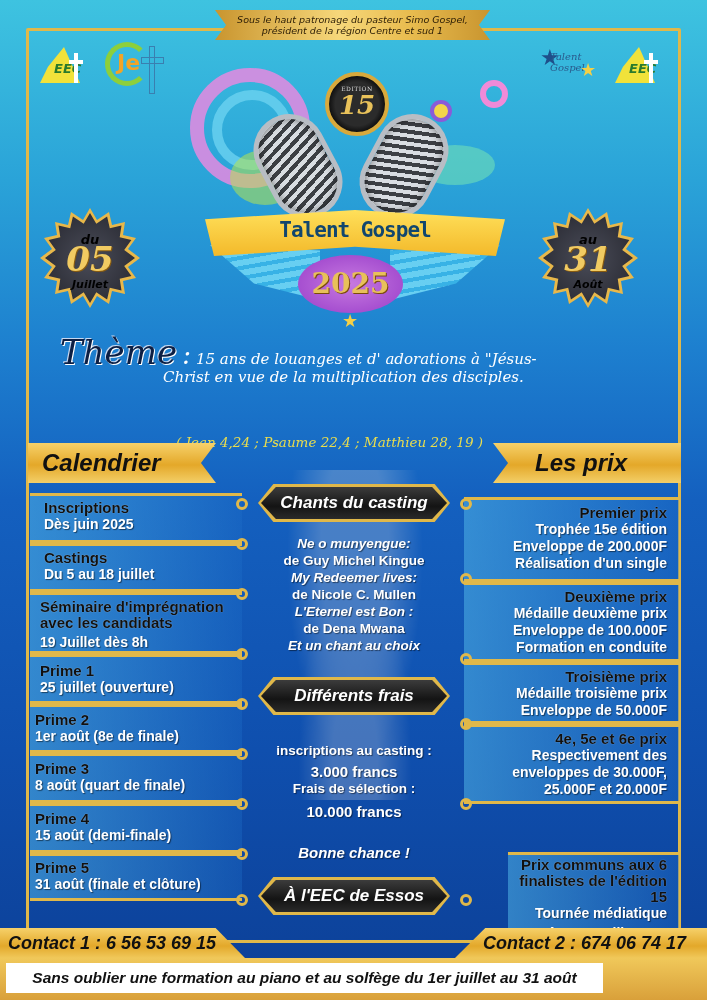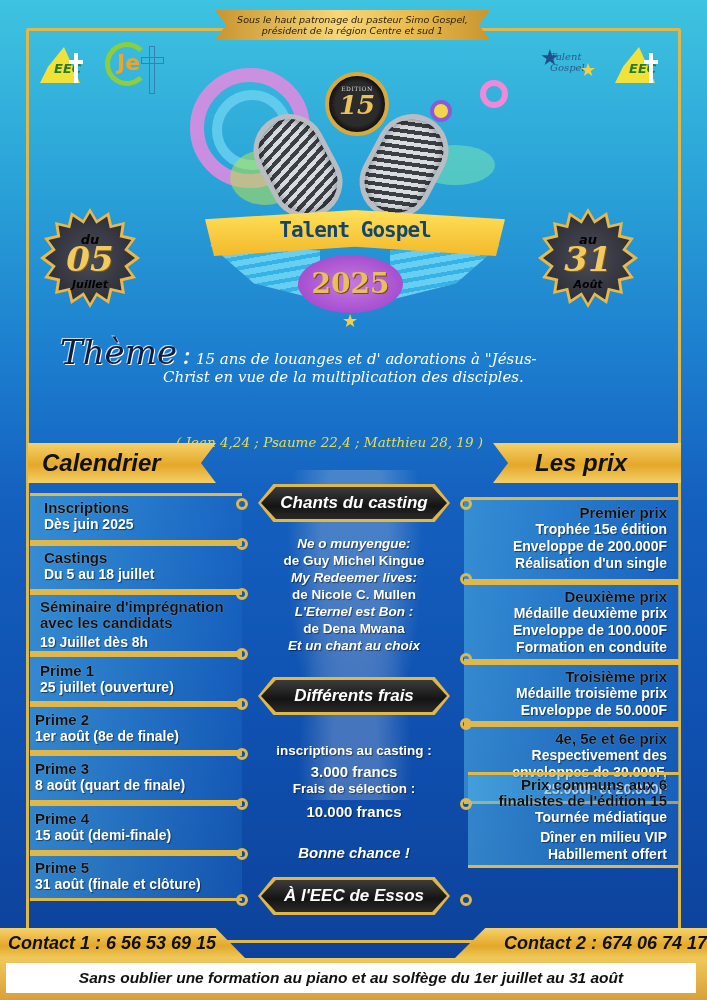--- a/index.html
+++ b/index.html
@@ -110,24 +110,24 @@
   .center-text { position:absolute; left:250px; width:208px; text-align:center; color:#fff; font-family:"Liberation Sans", sans-serif; font-weight:bold; font-size:13.5px; line-height:17px; text-shadow:1px 1px 1px rgba(0,0,0,.5); }
   .center-text .it { font-style:italic; }
   .mic-bg { position:absolute; left:275px; top:470px; width:160px; height:330px; opacity:.28;
     background: radial-gradient(ellipse at 50% 25%, #cfd6e0 30%, transparent 60%), radial-gradient(ellipse at 50% 90%, #cfd6e0 20%, transparent 50%); }
 
   
   .contact { position:absolute; top:928px; height:30px;
     background: linear-gradient(180deg, #f6d16a, #e3a82a 60%, #f0c85a);
     font-family:"Liberation Sans", sans-serif; font-weight:bold; font-style:italic; font-size:18px; color:#111; line-height:30px; }
   .contact.left { left:0; width:245px; clip-path: polygon(0 0, 88% 0, 100% 100%, 0 100%); padding-left:8px; }
-  .contact.right { left:455px; width:252px; clip-path: polygon(12% 0, 100% 0, 100% 100%, 0 100%); padding-left:28px;text-align:right; }
+  .contact.right { left:455px; width:252px; clip-path: polygon(12% 0, 100% 0, 100% 100%, 0 100%); padding-left:28px; }
   .bottom-band { position:absolute; left:0; top:958px; width:707px; height:42px;
     background: linear-gradient(180deg, #f0c85a, #d9a03a); }
-  .bottom-box { position:absolute; left:6px; top:963px; width:690px; height:30px; background:#fff;
+  .bottom-box { position:absolute; left:6px; top:963px; width:597px; height:30px; background:#fff;
     text-align:center; font-family:"Liberation Sans", sans-serif; font-weight:bold; font-style:italic; font-size:15.5px; line-height:30px; color:#111; }
 </style>
 </head>
 <body>
 
 <div class="frame"></div>
 
 <div class="top-banner">
   <div>Sous le haut patronage du pasteur Simo Gospel,</div>
   <div>président de la région Centre et sud 1</div>
@@ -264,21 +264,21 @@
   <div class="h">Troisième prix</div>
   <div class="s">Médaille troisième prix</div>
   <div class="s">Enveloppe de 50.000F</div>
 </div>
 <div class="panel right" style="top:724px;width:215px;height:80px;padding-top:4px;">
   <div class="h">4e, 5e et 6e prix</div>
   <div class="s">Respectivement des</div>
   <div class="s">enveloppes de 30.000F,</div>
   <div class="s">25.000F et 20.000F</div>
 </div>
-<div class="panel right" style="top:772px;width:211px;height:96px;padding-top:2px;">
+<div class="panel right" style="top:852px;width:171px;height:96px;padding-top:2px;">
   <div class="h">Prix communs aux 6</div>
   <div class="h">finalistes de l'édition 15</div>
   <div class="s">Tournée médiatique</div>
   <div class="s" style="margin-top:3px;">Dîner en milieu VIP</div>
   <div class="s">Habillement offert</div>
 </div>
 
 <div class="node" style="left:460px;top:498px;"></div>
 <div class="node" style="left:460px;top:573px;"></div>
 <div class="node" style="left:460px;top:653px;"></div>

